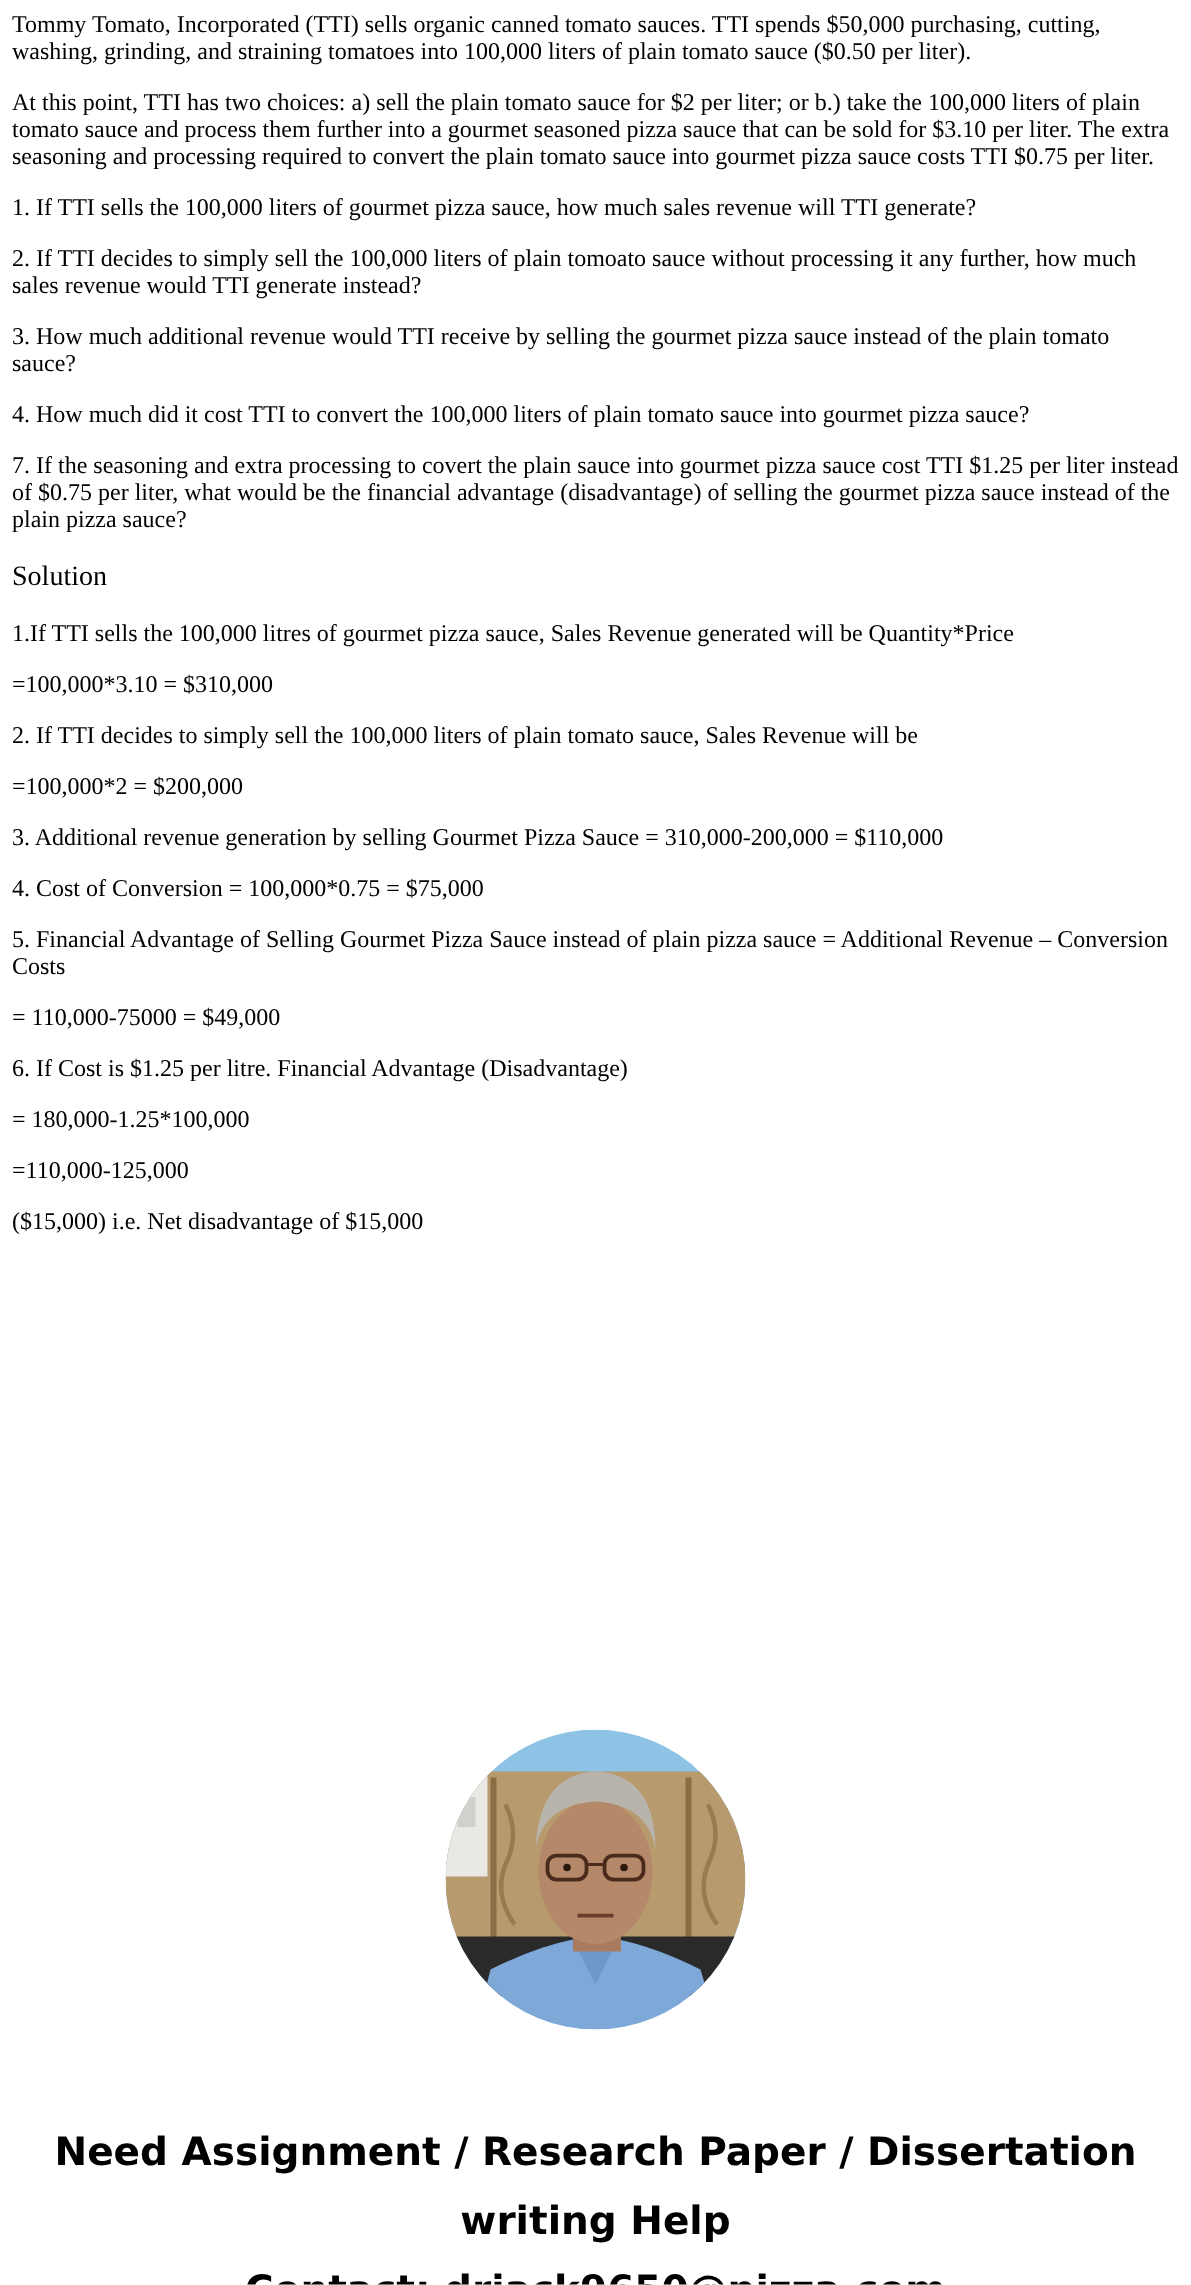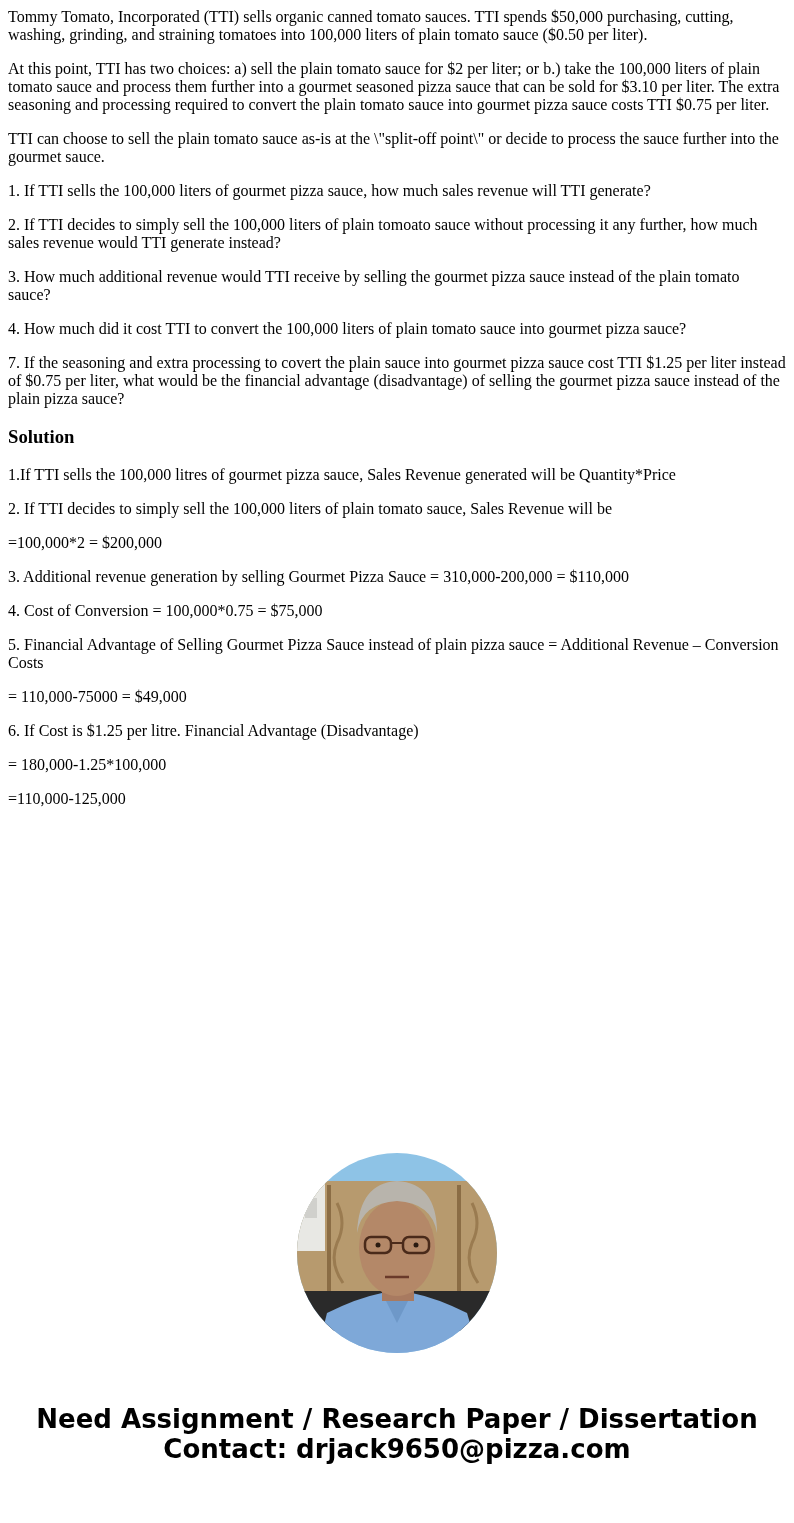--- a/index.html
+++ b/index.html
@@ -12,21 +12,21 @@
     font-size: 16px;
     line-height: 18px;
     color: #000;
   }
   .content { padding: 0 8px; }
   .content p { margin: 0 0 16px 0; }
   .first-p { padding-top: 8px; }
   h3 {
     font-family: "Liberation Serif", "DejaVu Serif", serif;
     font-size: 18.7px;
-    font-weight: bold;
+    font-weight: normal;
     margin: 18px 0 18px 0;
     line-height: 22px;
   }
   .avatar-wrap {
     position: absolute;
     left: 297px;
     top: 1153px;
     width: 200px;
     height: 200px;
     border-radius: 50%;
@@ -38,47 +38,48 @@
     left: 0;
     top: 1404px;
     width: 794px;
     text-align: center;
     font-family: "DejaVu Sans", sans-serif;
     font-weight: bold;
     font-size: 26px;
     line-height: 30px;
     color: #000;
   }
-  .promo div { margin: 0; }
+  .promo div { margin: 16px; }
 </style>
 </head>
 <body>
 
 <div class="content">
   <p class="first-p">Tommy Tomato, Incorporated (TTI) sells organic canned tomato sauces. TTI spends $50,000 purchasing, cutting, washing, grinding, and straining tomatoes into 100,000 liters of plain tomato sauce ($0.50 per liter).</p>
   <p>At this point, TTI has two choices: a) sell the plain tomato sauce for $2 per liter; or b.) take the 100,000 liters of plain tomato sauce and process them further into a gourmet seasoned pizza sauce that can be sold for $3.10 per liter. The extra seasoning and processing required to convert the plain tomato sauce into gourmet pizza sauce costs TTI $0.75 per liter.</p>
-  <p>TTI can choose to sell the plain tomato sauce as-is at the \"split-off point\" or decide to process the sauce further into the gourmet sauce.</p>
   <p>1.  If TTI sells the 100,000 liters of gourmet pizza sauce, how much sales revenue will TTI generate?</p>
   <p>2. If TTI decides to simply sell the 100,000 liters of plain tomoato sauce without processing it any further, how much sales revenue would TTI generate instead?</p>
   <p>3. How much additional revenue would TTI receive by selling the gourmet pizza sauce instead of the plain tomato sauce?</p>
   <p>4. How much did it cost TTI to convert the 100,000 liters of plain tomato sauce into gourmet pizza sauce?</p>
   <p>7. If the seasoning and extra processing to covert the plain sauce into gourmet pizza sauce cost TTI $1.25 per liter instead of $0.75 per liter, what would be the financial advantage (disadvantage) of selling the gourmet pizza sauce instead of the plain pizza sauce?</p>
 
   <h3>Solution</h3>
 
   <p>1.If TTI sells the 100,000 litres of gourmet pizza sauce, Sales Revenue generated will be Quantity*Price</p>
+  <p>=100,000*3.10 = $310,000</p>
   <p>2. If TTI decides to simply sell the 100,000 liters of plain tomato sauce, Sales Revenue will be</p>
   <p>=100,000*2 = $200,000</p>
   <p>3. Additional revenue generation by selling Gourmet Pizza Sauce = 310,000-200,000 = $110,000</p>
   <p>4. Cost of Conversion = 100,000*0.75 = $75,000</p>
   <p>5. Financial Advantage of Selling Gourmet Pizza Sauce instead of plain pizza sauce = Additional Revenue – Conversion Costs</p>
   <p>= 110,000-75000 = $49,000</p>
   <p>6. If Cost is $1.25 per litre. Financial Advantage (Disadvantage)</p>
   <p>= 180,000-1.25*100,000</p>
   <p>=110,000-125,000</p>
+  <p>($15,000) i.e. Net disadvantage of $15,000</p>
 </div>
 
 <div class="avatar-wrap">
   <svg width="200" height="200" viewBox="0 0 200 200">
 
     <rect x="0" y="0" width="200" height="200" fill="#8ec3e6"></rect>
 
     <rect x="0" y="28" width="200" height="112" fill="#b79a6e"></rect>
     <rect x="0" y="28" width="28" height="70" fill="#e8e8e4"></rect>
     <rect x="8" y="45" width="12" height="20" fill="#d0d0cc"></rect>
@@ -104,14 +105,15 @@
 
     <circle cx="81" cy="92" r="2.5" fill="#2a1a10"></circle>
     <circle cx="119" cy="92" r="2.5" fill="#2a1a10"></circle>
 
     <line x1="88" y1="124" x2="112" y2="124" stroke="#6a3a2a" stroke-width="2.5"></line>
   </svg>
 </div>
 
 <div class="promo">
   <div>Need Assignment / Research Paper / Dissertation</div>
+  <div>writing Help</div>
   <div>Contact: drjack9650@pizza.com</div>
 </div>
 
 </body></html>

